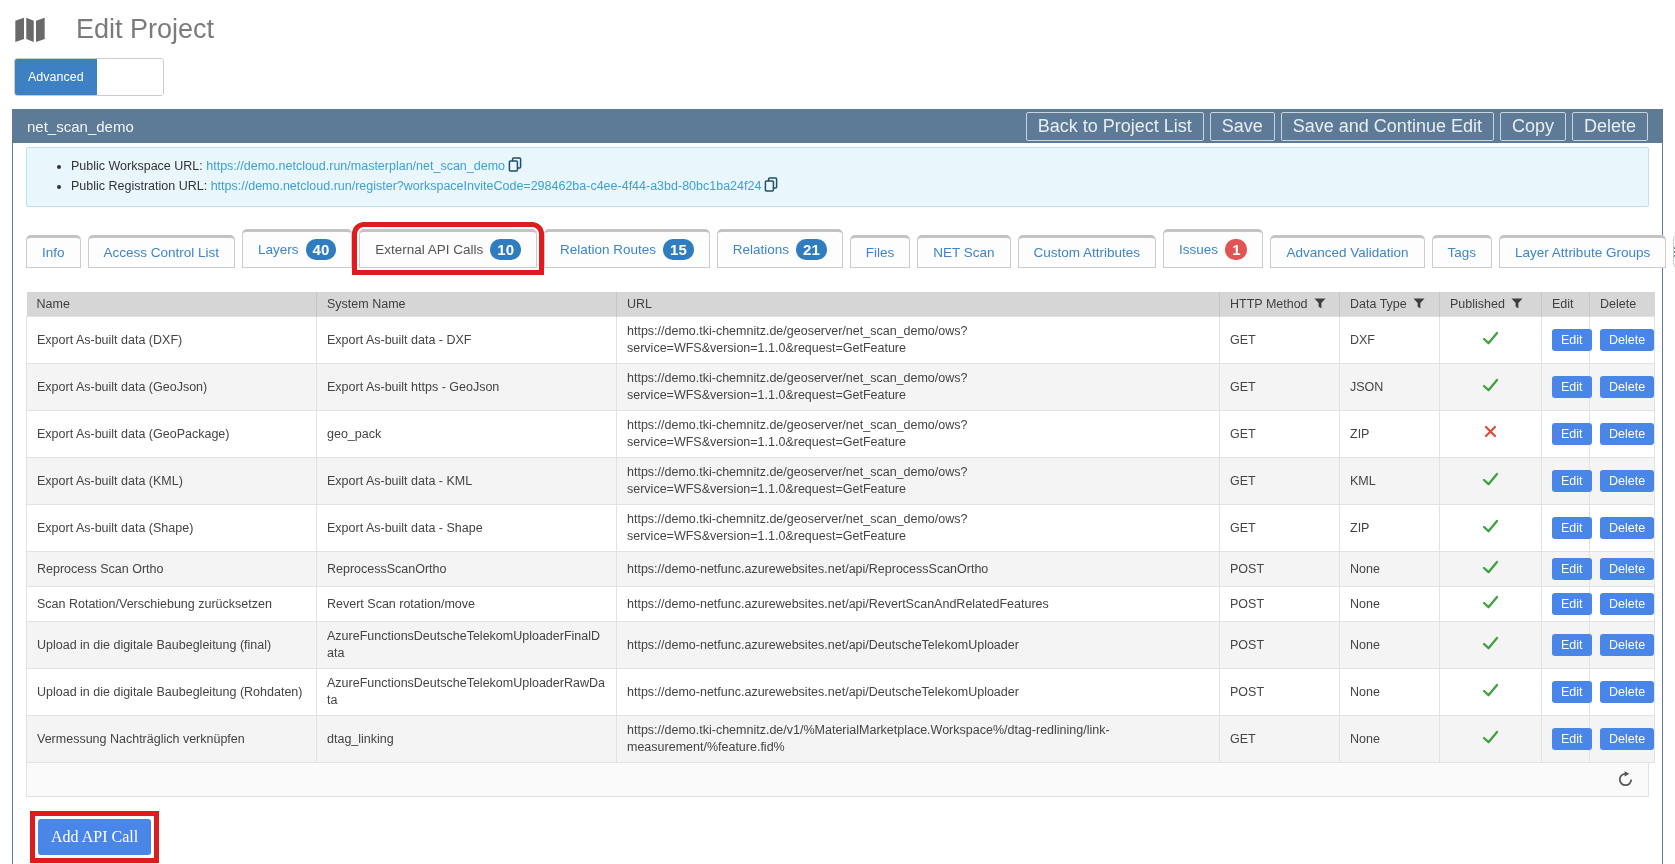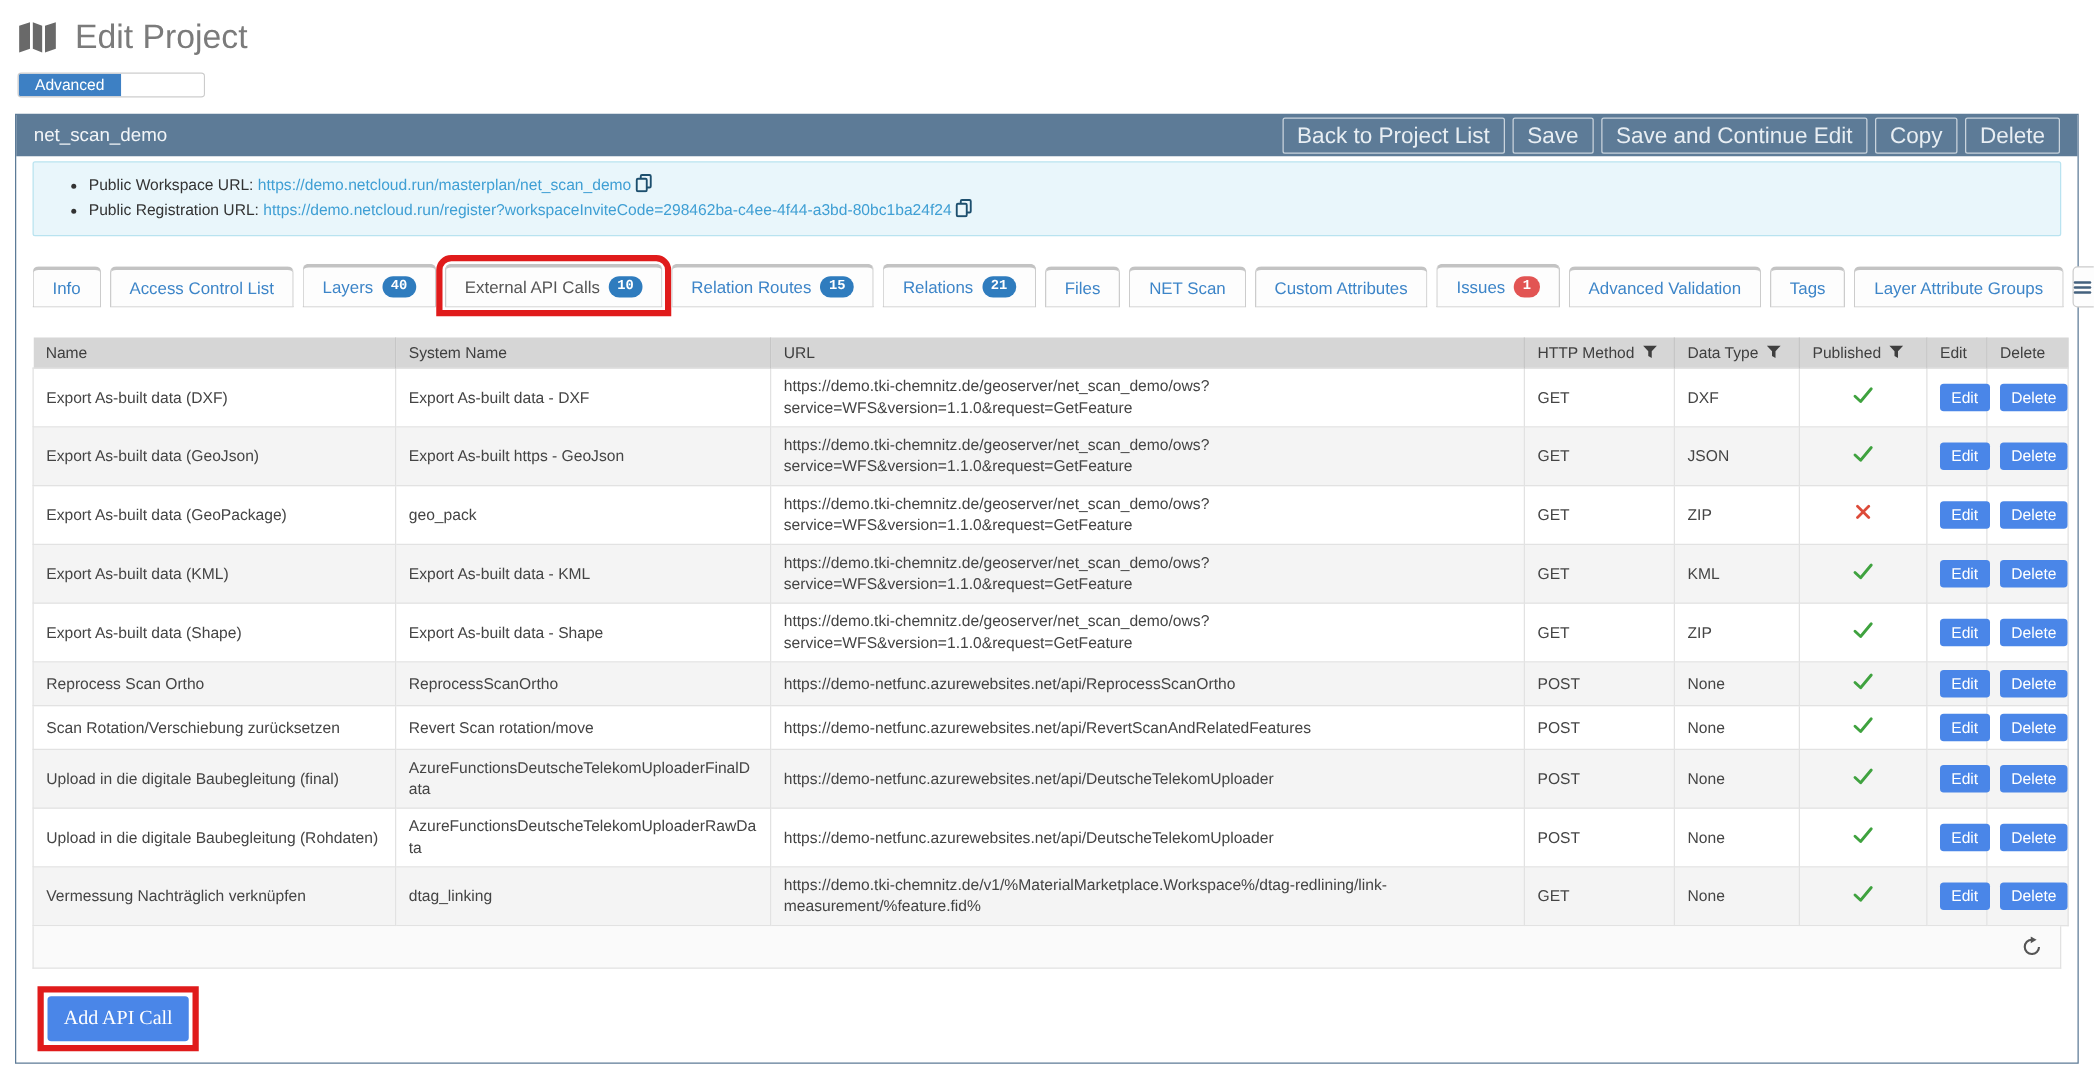--- a/index.html
+++ b/index.html
@@ -1,23 +1,23 @@
 <!DOCTYPE html>
 <html><head>
 <meta charset="utf-8">
 <style>
   * { margin:0; padding:0; box-sizing:border-box; }
   html,body { width:1675px; height:864px; background:#fff; font-family:"Liberation Sans",sans-serif; color:#333; }
 
   
-  .page-header { display:flex; align-items:center; gap:14px; padding:14px 0 0 14px; }
+  .page-header { display:flex; align-items:center; gap:30px; padding:14px 0 0 14px; }
   .page-title { font-size:27px; font-weight:400; color:#7b7b7b; }
   .map-icon svg { display:block; }
 
-  .mode-toggle { display:flex; margin:13px 0 0 14px; width:150px; height:20px; border:1px solid #ccc; border-radius:3px; overflow:hidden; background:#fff; }
+  .mode-toggle { display:flex; margin:13px 0 0 14px; width:150px; height:38px; border:1px solid #ccc; border-radius:3px; overflow:hidden; background:#fff; }
   .mode-toggle .seg-active { background:#3d80c4; color:#fff; font-size:12.5px; border:none; padding:0 13px; cursor:pointer; }
   .mode-toggle .seg-blank  { background:#fff; border:none; flex:1; cursor:pointer; }
 
   
   .panel { margin:13px 12px 0 12px; height:760px; border:1px solid #5d7b97; background:#fff; }
   .panel-header { height:33px; background:#5d7b97; display:flex; align-items:center; padding:0 14px; }
   .panel-title { color:#f2f5f8; font-size:15px; }
   .panel-actions { margin-left:auto; display:flex; gap:6px; }
   .panel-actions button { background:transparent; border:1px solid #c9d4dd; color:#e8eef3; font-size:18px; font-family:inherit; padding:3px 11px; border-radius:2px; cursor:pointer; }
 
@@ -28,21 +28,21 @@
   .alert-info ul { list-style:disc; padding-left:28px; }
   .alert-info li { line-height:17px; color:#333; }
   .alert-info a { color:#3f9fd4; text-decoration:none; }
   .copy-icon { display:inline-block; vertical-align:-2px; margin-left:3px; cursor:pointer; }
 
   
   .tabs-row { display:flex; align-items:flex-end; margin-top:22px; }
   .tab { display:flex; align-items:center; gap:7px; background:#fdfdfd; border:1px solid #ccc; border-top:3px solid #c3c3c3; border-radius:5px 5px 0 0; padding:7px 15px; margin-right:7px; font-size:13.5px; color:#3d85c8; cursor:pointer; white-space:nowrap; }
   .tab.active { color:#555; }
   .tab.annotated { outline:5px solid #e01b1b; outline-offset:2px; }
-  .badge { display:inline-block; background:#2f7cbe; color:#fff; font-size:11px; font-weight:bold; line-height:1; padding:3px 7px; border-radius:10px; min-width:14px; text-align:right;font-family:Liberation Mono, monospace; }
+  .badge { display:inline-block; background:#2f7cbe; color:#fff; font-size:15px; font-weight:bold; line-height:1; padding:3px 7px; border-radius:10px; min-width:14px; text-align:right; }
   .badge.red { background:#e25453; }
   .menu-button { margin-left:auto; width:52px; height:33px; border:1px solid #ccc; border-radius:4px; background:#fdfdfd; display:flex; align-items:center; justify-content:center; gap:5px; cursor:pointer; }
   .hamburger { display:inline-flex; flex-direction:column; gap:2px; }
   .hamburger i { width:14px; height:2px; background:#44617e; border-radius:1px; }
   .caret { width:0; height:0; border-left:4px solid transparent; border-right:4px solid transparent; border-top:5px solid #3d85c8; }
 
   
   table.api-table { width:100%; border-collapse:collapse; margin-top:24px; table-layout:fixed; font-size:12.5px; }
   .api-table th { background:#d6d6d6; color:#3f3f3f; font-weight:normal; text-align:left; padding:5px 10px; border-right:1px solid #c6c6c6; white-space:nowrap; }
   .api-table th:last-child { border-right:none; }

